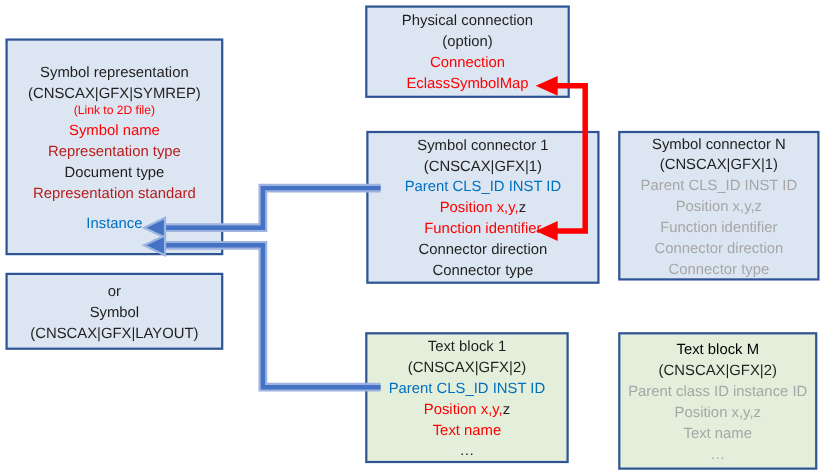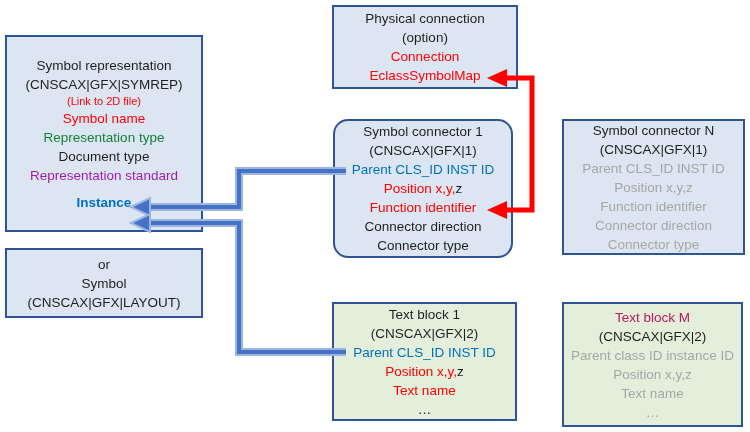--- a/index.html
+++ b/index.html
@@ -20,26 +20,26 @@
     text-align:center;
     font-size:13.5px;
     line-height:19px;
     white-space:nowrap;
   }
   .box.blue{background:#dce6f2;}
   .box.green{background:#e3efdb;}
   .line{width:100%;}
   .line.small{font-size:11px;line-height:15px;}
   .line.spacer{height:8px;}
-  .line .bold{font-weight:bold;}
+  .line .bold{font-weight:normal;}
   
   #box-symbol-representation{left:5px;top:35px;width:198px;height:197px;}
   #box-layout{left:5px;top:248px;width:198px;height:70px;}
   #box-physical-connection{left:332px;top:5px;width:186px;height:84px;text-align:center;}
-  #box-symbol-connector-1{left:333px;top:119px;width:180px;height:139px;border-radius:15px;}
+  #box-symbol-connector-1{left:333px;top:119px;width:212px;height:139px;}
   #box-symbol-connector-n{left:562px;top:119px;width:183px;height:136px;align-items:flex-end;}
   #box-text-block-1{left:332px;top:302px;width:185px;height:119px;}
   #box-text-block-m{left:562px;top:302px;width:181px;height:125px;}
   
   #overlay{position:absolute;left:0;top:0;width:750px;height:432px;z-index:5;pointer-events:none;}
   .blue-halo{fill:none;stroke:#9db3e0;stroke-width:8;}
   .blue-core{fill:none;stroke:#4472c4;stroke-width:4;}
   .blue-head{fill:#4472c4;stroke:#9db3e0;stroke-width:2;}
   .red-core{fill:none;stroke:#ff0000;stroke-width:5;}
   .red-head{fill:#ff0000;stroke:none;}
@@ -47,23 +47,23 @@
 </head>
 <body>
 
 <div id="canvas">
 
   <div class="box blue" id="box-symbol-representation">
       <div class="line"><span style="color: rgb(31, 31, 31);">Symbol representation</span></div>
       <div class="line"><span style="color: rgb(31, 31, 31);">(CNSCAX|GFX|SYMREP)</span></div>
       <div class="line small"><span style="color: rgb(255, 0, 0);">(Link to 2D file)</span></div>
       <div class="line"><span style="color: rgb(255, 0, 0);">Symbol name</span></div>
-      <div class="line"><span style="color: #15803d;">Representation type</span></div>
+      <div class="line"><span style="color: #b91c1c;">Representation type</span></div>
       <div class="line"><span style="color: rgb(31, 31, 31);">Document type</span></div>
-      <div class="line"><span style="color: #a21caf;">Representation standard</span></div>
+      <div class="line"><span style="color: #b91c1c;">Representation standard</span></div>
       <div class="line spacer"></div>
       <div class="line"><span class="bold" style="color: rgb(0, 112, 192);">Instance</span></div>
     </div>
 
   <div class="box blue" id="box-layout">
       <div class="line"><span style="color: rgb(31, 31, 31);">or</span></div>
       <div class="line"><span style="color: rgb(31, 31, 31);">Symbol</span></div>
       <div class="line"><span style="color: rgb(31, 31, 31);">(CNSCAX|GFX|LAYOUT)</span></div>
     </div>
 
@@ -97,21 +97,21 @@
   <div class="box green" id="box-text-block-1">
       <div class="line"><span style="color: rgb(31, 31, 31);">Text block 1</span></div>
       <div class="line"><span style="color: rgb(31, 31, 31);">(CNSCAX|GFX|2)</span></div>
       <div class="line"><span style="color: rgb(0, 112, 192);">Parent CLS_ID INST ID</span></div>
       <div class="line"><span style="color: rgb(255, 0, 0);">Position x,y,</span><span style="color: rgb(31, 31, 31);">z</span></div>
       <div class="line"><span style="color: rgb(255, 0, 0);">Text name</span></div>
       <div class="line"><span style="color: rgb(31, 31, 31);">…</span></div>
     </div>
 
   <div class="box green" id="box-text-block-m">
-      <div class="line"><span style="color: #be185d;">Text block M</span></div>
+      <div class="line"><span style="color: #000000;">Text block M</span></div>
       <div class="line"><span style="color: rgb(31, 31, 31);">(CNSCAX|GFX|2)</span></div>
       <div class="line"><span style="color: rgb(166, 166, 166);">Parent class ID instance ID</span></div>
       <div class="line"><span style="color: rgb(166, 166, 166);">Position x,y,z</span></div>
       <div class="line"><span style="color: rgb(166, 166, 166);">Text name</span></div>
       <div class="line"><span style="color: rgb(166, 166, 166);">…</span></div>
     </div>
 
   <svg id="overlay" viewBox="0 0 750 432" xmlns="http://www.w3.org/2000/svg">
 
     <g>

